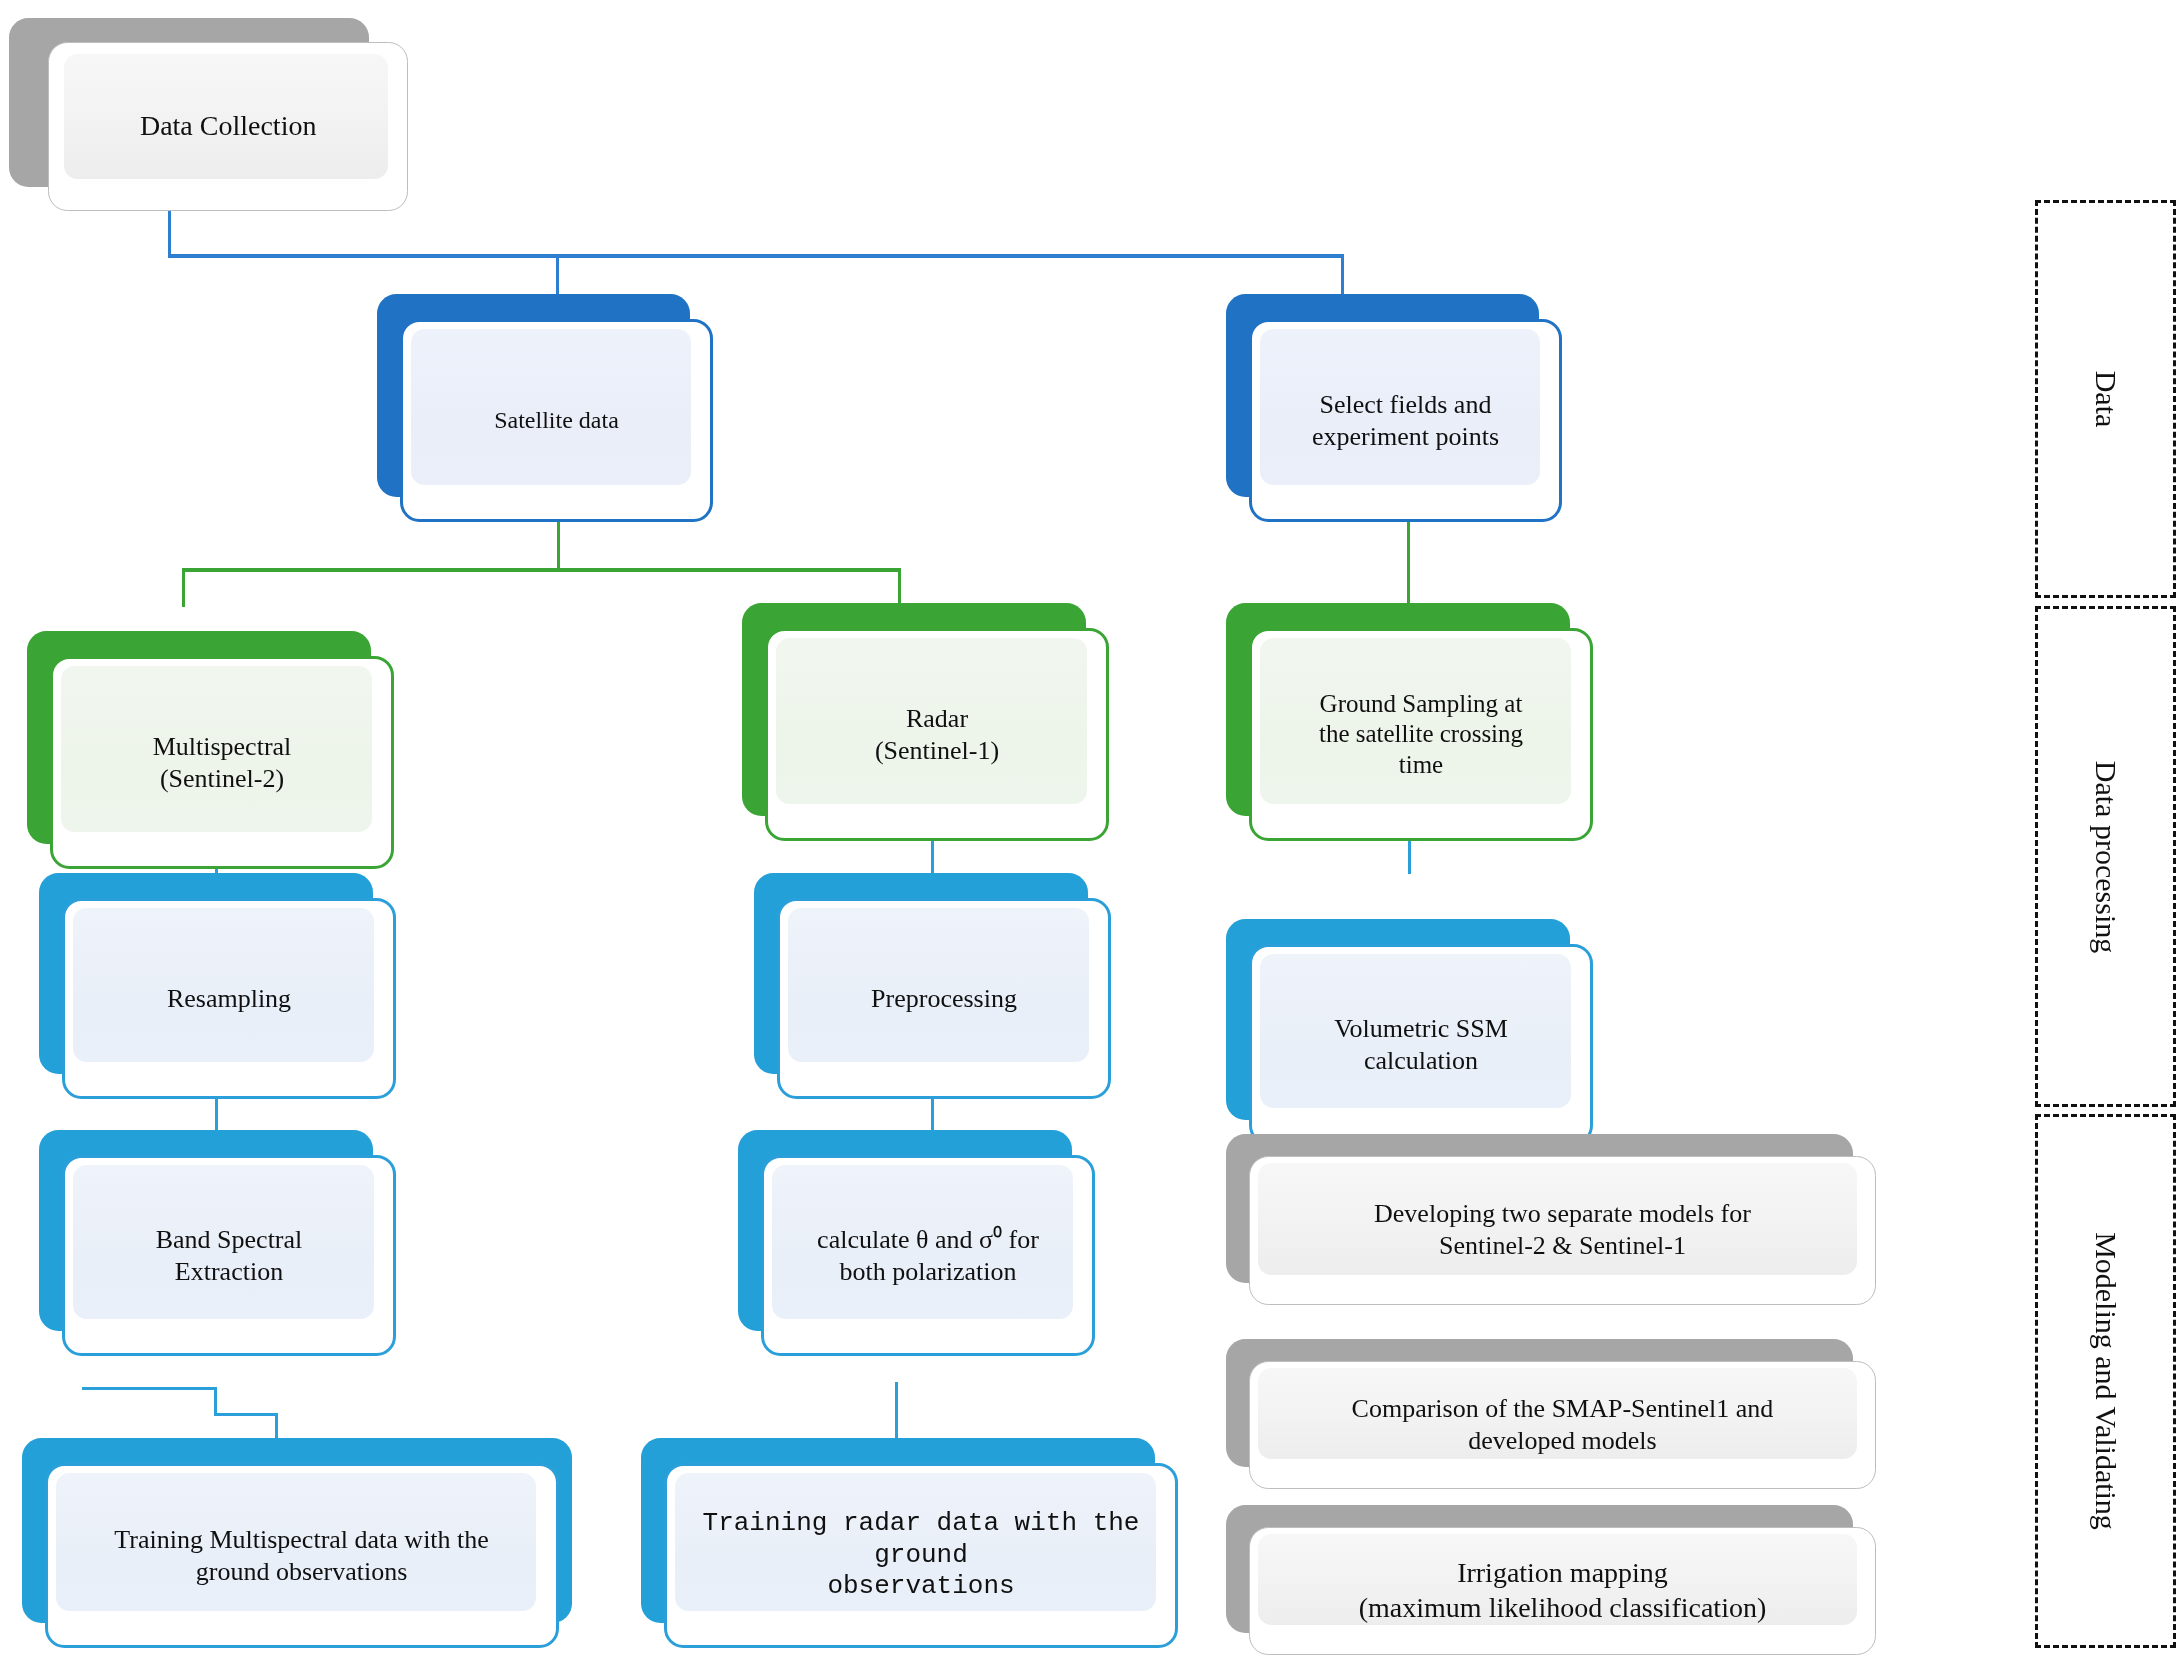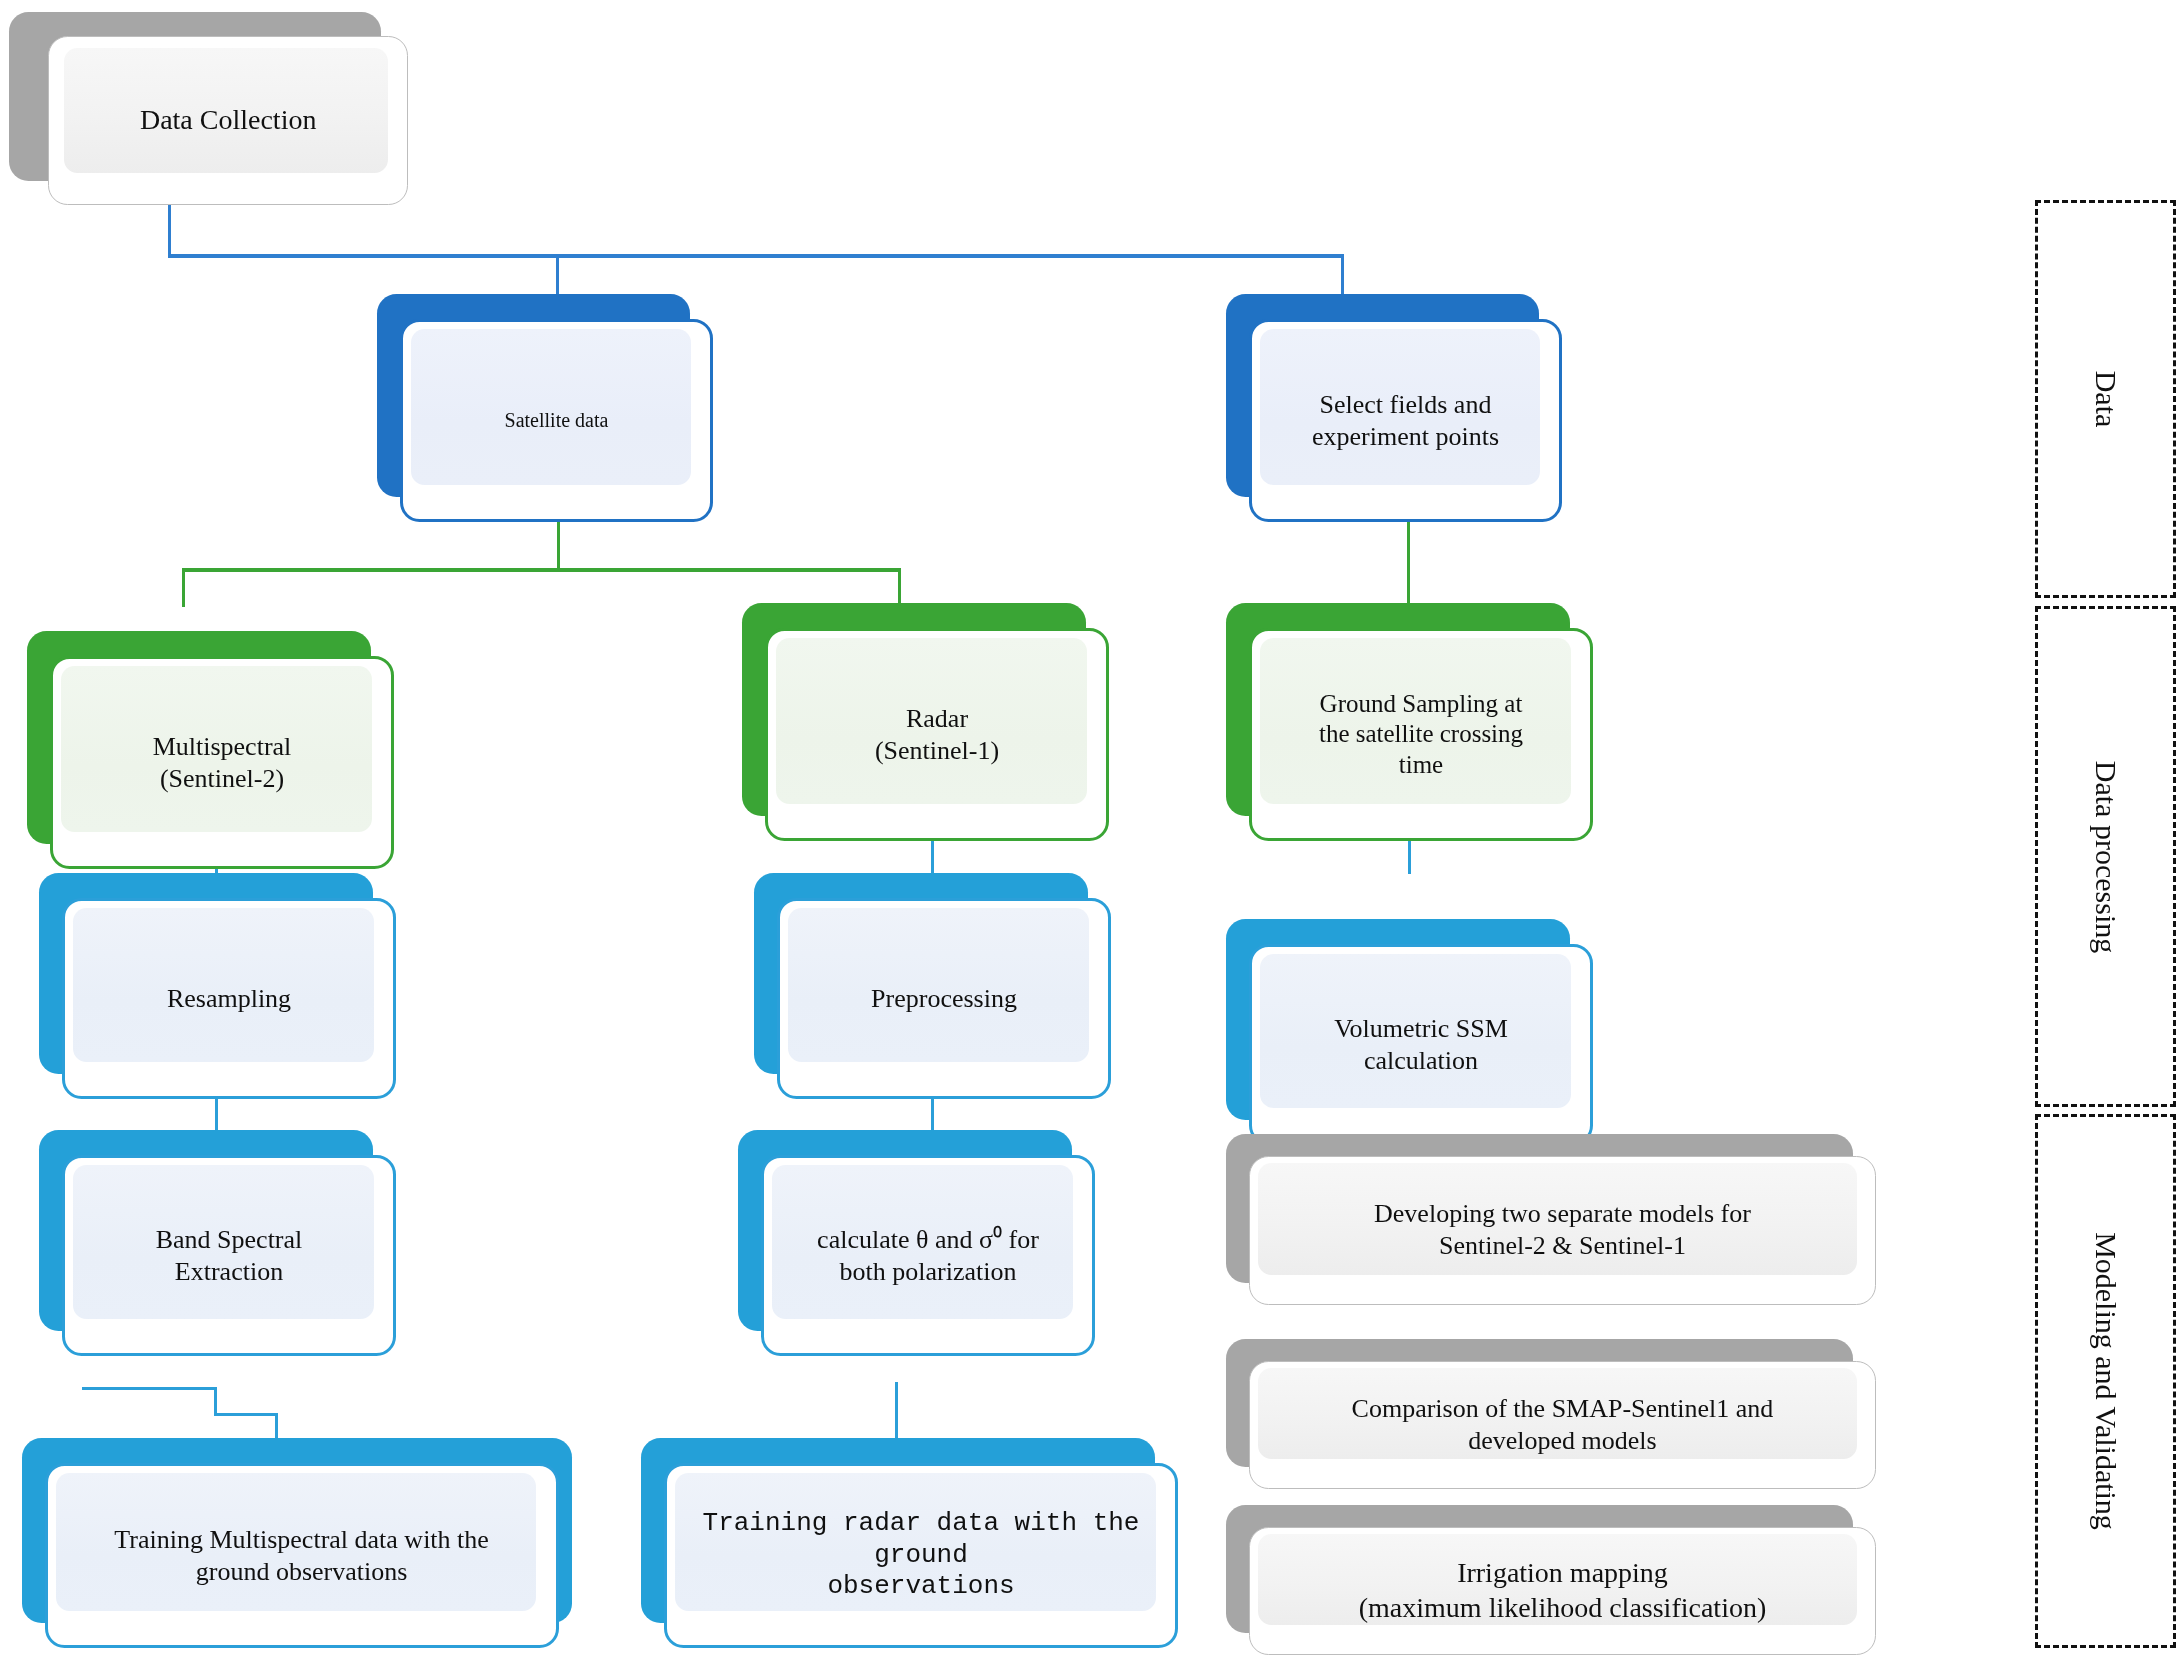--- a/index.html
+++ b/index.html
@@ -80,33 +80,33 @@
 
   <div class="ln v c-lblue" style="left:931px;top:1074px;height:56px;width:2.6px;"></div>
 
   <div class="ln h c-lblue" style="left:82px;top:1387px;width:135px;height:3.1px;"></div>
   <div class="ln v c-lblue" style="left:214px;top:1387px;height:29px;width:3.1px;"></div>
   <div class="ln h c-lblue" style="left:214px;top:1413px;width:64px;height:3.1px;"></div>
   <div class="ln v c-lblue" style="left:275px;top:1413px;height:26px;width:3.1px;"></div>
 
   <div class="ln v c-lblue" style="left:895px;top:1382px;height:56px;width:3.1px;"></div>
 
-  <div class="node g" style="left:9.2px;top:12px;width:360px;height:169px;padding-left:12px;">
+  <div class="node g" style="left:9.2px;top:18px;width:360px;height:169px;">
     <div class="back"></div>
     <div class="front" style="left:39px;top:24px;width:360px;height:169px;">
       <div class="inner" style="left:14.4px;top:11.3px;right:19.5px;bottom:31px;"></div>
       <div class="lbl" style="font-size:28px;">Data Collection</div>
     </div>
   </div>
 
   <div class="node db" style="left:377px;top:294px;width:313px;height:203px;">
     <div class="back"></div>
     <div class="front" style="left:23px;top:25px;width:313px;height:203px;">
       <div class="inner" style="left:8.2px;top:7.2px;right:19.5px;bottom:34px;"></div>
-      <div class="lbl" style="font-size:20px;">Satellite  data</div>
+      <div class="lbl" style="font-size:24px;">Satellite  data</div>
     </div>
   </div>
 
   <div class="node db" style="left:1226px;top:294px;width:313px;height:203px;">
     <div class="back"></div>
     <div class="front" style="left:23px;top:25px;width:313px;height:203px;">
       <div class="inner" style="left:8.2px;top:7.2px;right:19.5px;bottom:34px;"></div>
       <div class="lbl" style="font-size:26px;">Select fields and
 experiment  points</div>
     </div>

